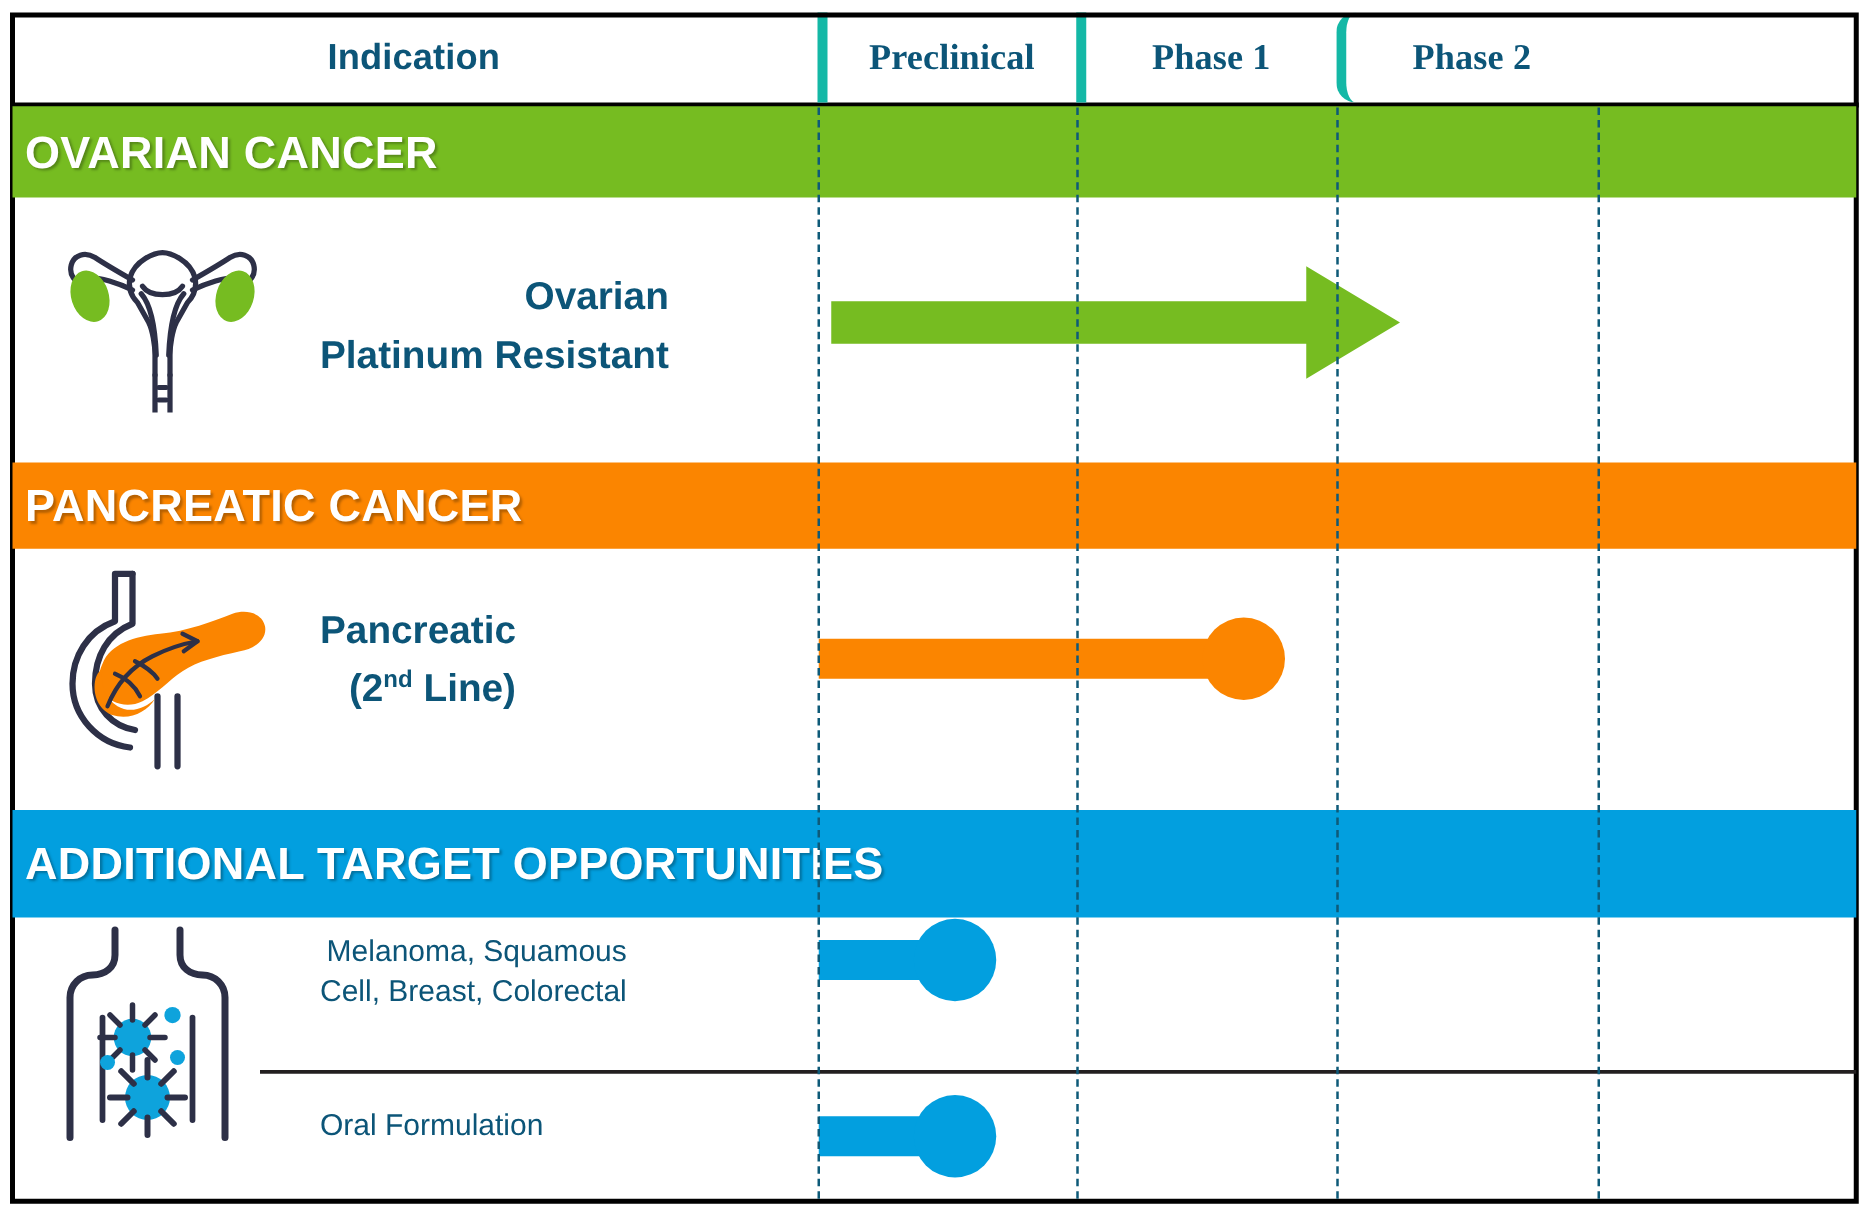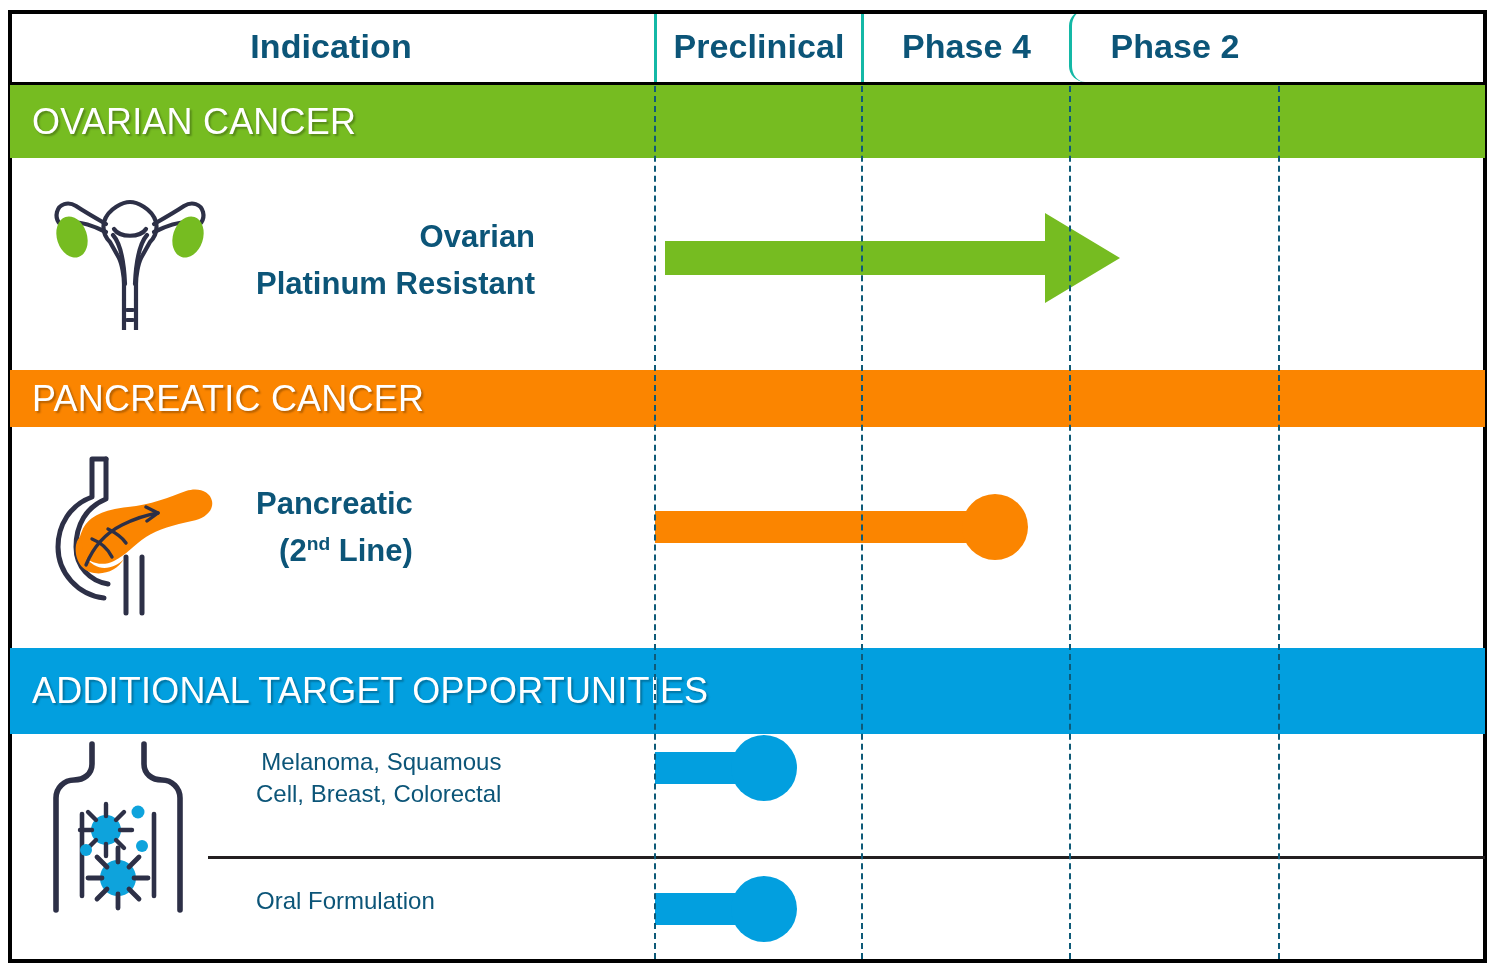--- a/index.html
+++ b/index.html
@@ -40,25 +40,25 @@
     border-bottom: 4px solid #000000;
     display: flex;
   }
   .hcell {
     display: flex;
     align-items: center;
     justify-content: center;
     box-sizing: border-box;
     color: #0C5578;
     font-weight: bold;
-    font-size: 34px;
+    font-size: 29px;
     letter-spacing: .1px;
     white-space: nowrap;
   }
-  .hcell.sep { border-left: 3px solid #14b8a6; }
+  .hcell.sep { border-left: 8px solid #14b8a6; font-family: Liberation Serif, serif; }
   .hcell-indication { width: 646px; }
   .hcell-pre { width: 207px; }
   .hcell-p1 { width: 208px; }
   .hcell-p2 { width: 209px; border-radius: 16px; }
   .hcell-p3 { width: 209px; }
 
   
   .vguide {
     position: absolute;
     top: 86px;
@@ -73,29 +73,29 @@
   .band {
     position: absolute;
     left: 10px;
     width: 1475px;
     display: flex;
     align-items: center;
     z-index: 2;
   }
   .band-label {
     color: #ffffff;
-    font-weight: normal;
+    font-weight: bold;
     font-size: 36px;
     letter-spacing: .2px;
-    padding-left: 22px;
+    padding-left: 10px;
     text-shadow: 2px 2px 2px rgba(0,0,0,0.28);
     white-space: nowrap;
   }
   .band-ovarian     { top: 85px;  height: 73px; background: #76BC21; }
-  .band-pancreatic  { top: 370px; height: 57px; background: #FB8500; }
+  .band-pancreatic  { top: 370px; height: 69px; background: #FB8500; }
   .band-additional  { top: 648px; height: 86px; background: #029FDF; }
 
   
   .row { position: absolute; left: 10px; width: 1475px; z-index: 3; text-align: right; }
   .row-ovarian    { top: 158px; height: 212px; }
   .row-pancreatic { top: 439px; height: 236px; }
   .row-additional { top: 722px; height: 237px; }
 
   .icon-box {
     position: absolute;
@@ -138,21 +138,21 @@
   }
 </style>
 </head>
 <body>
 
 <div id="pipeline-root">
 
   <div class="header-row">
     <div class="hcell hcell-indication">Indication</div>
     <div class="hcell hcell-pre sep">Preclinical</div>
-    <div class="hcell hcell-p1 sep">Phase 4</div>
+    <div class="hcell hcell-p1 sep">Phase 1</div>
     <div class="hcell hcell-p2 sep">Phase 2</div>
   </div>
 
   <div class="vguide" style="left:654px;"></div>
   <div class="vguide" style="left:861px;"></div>
   <div class="vguide" style="left:1069px;"></div>
   <div class="vguide" style="left:1278px;"></div>
 
   <div class="band band-ovarian">
     <span class="band-label">OVARIAN CANCER</span>

